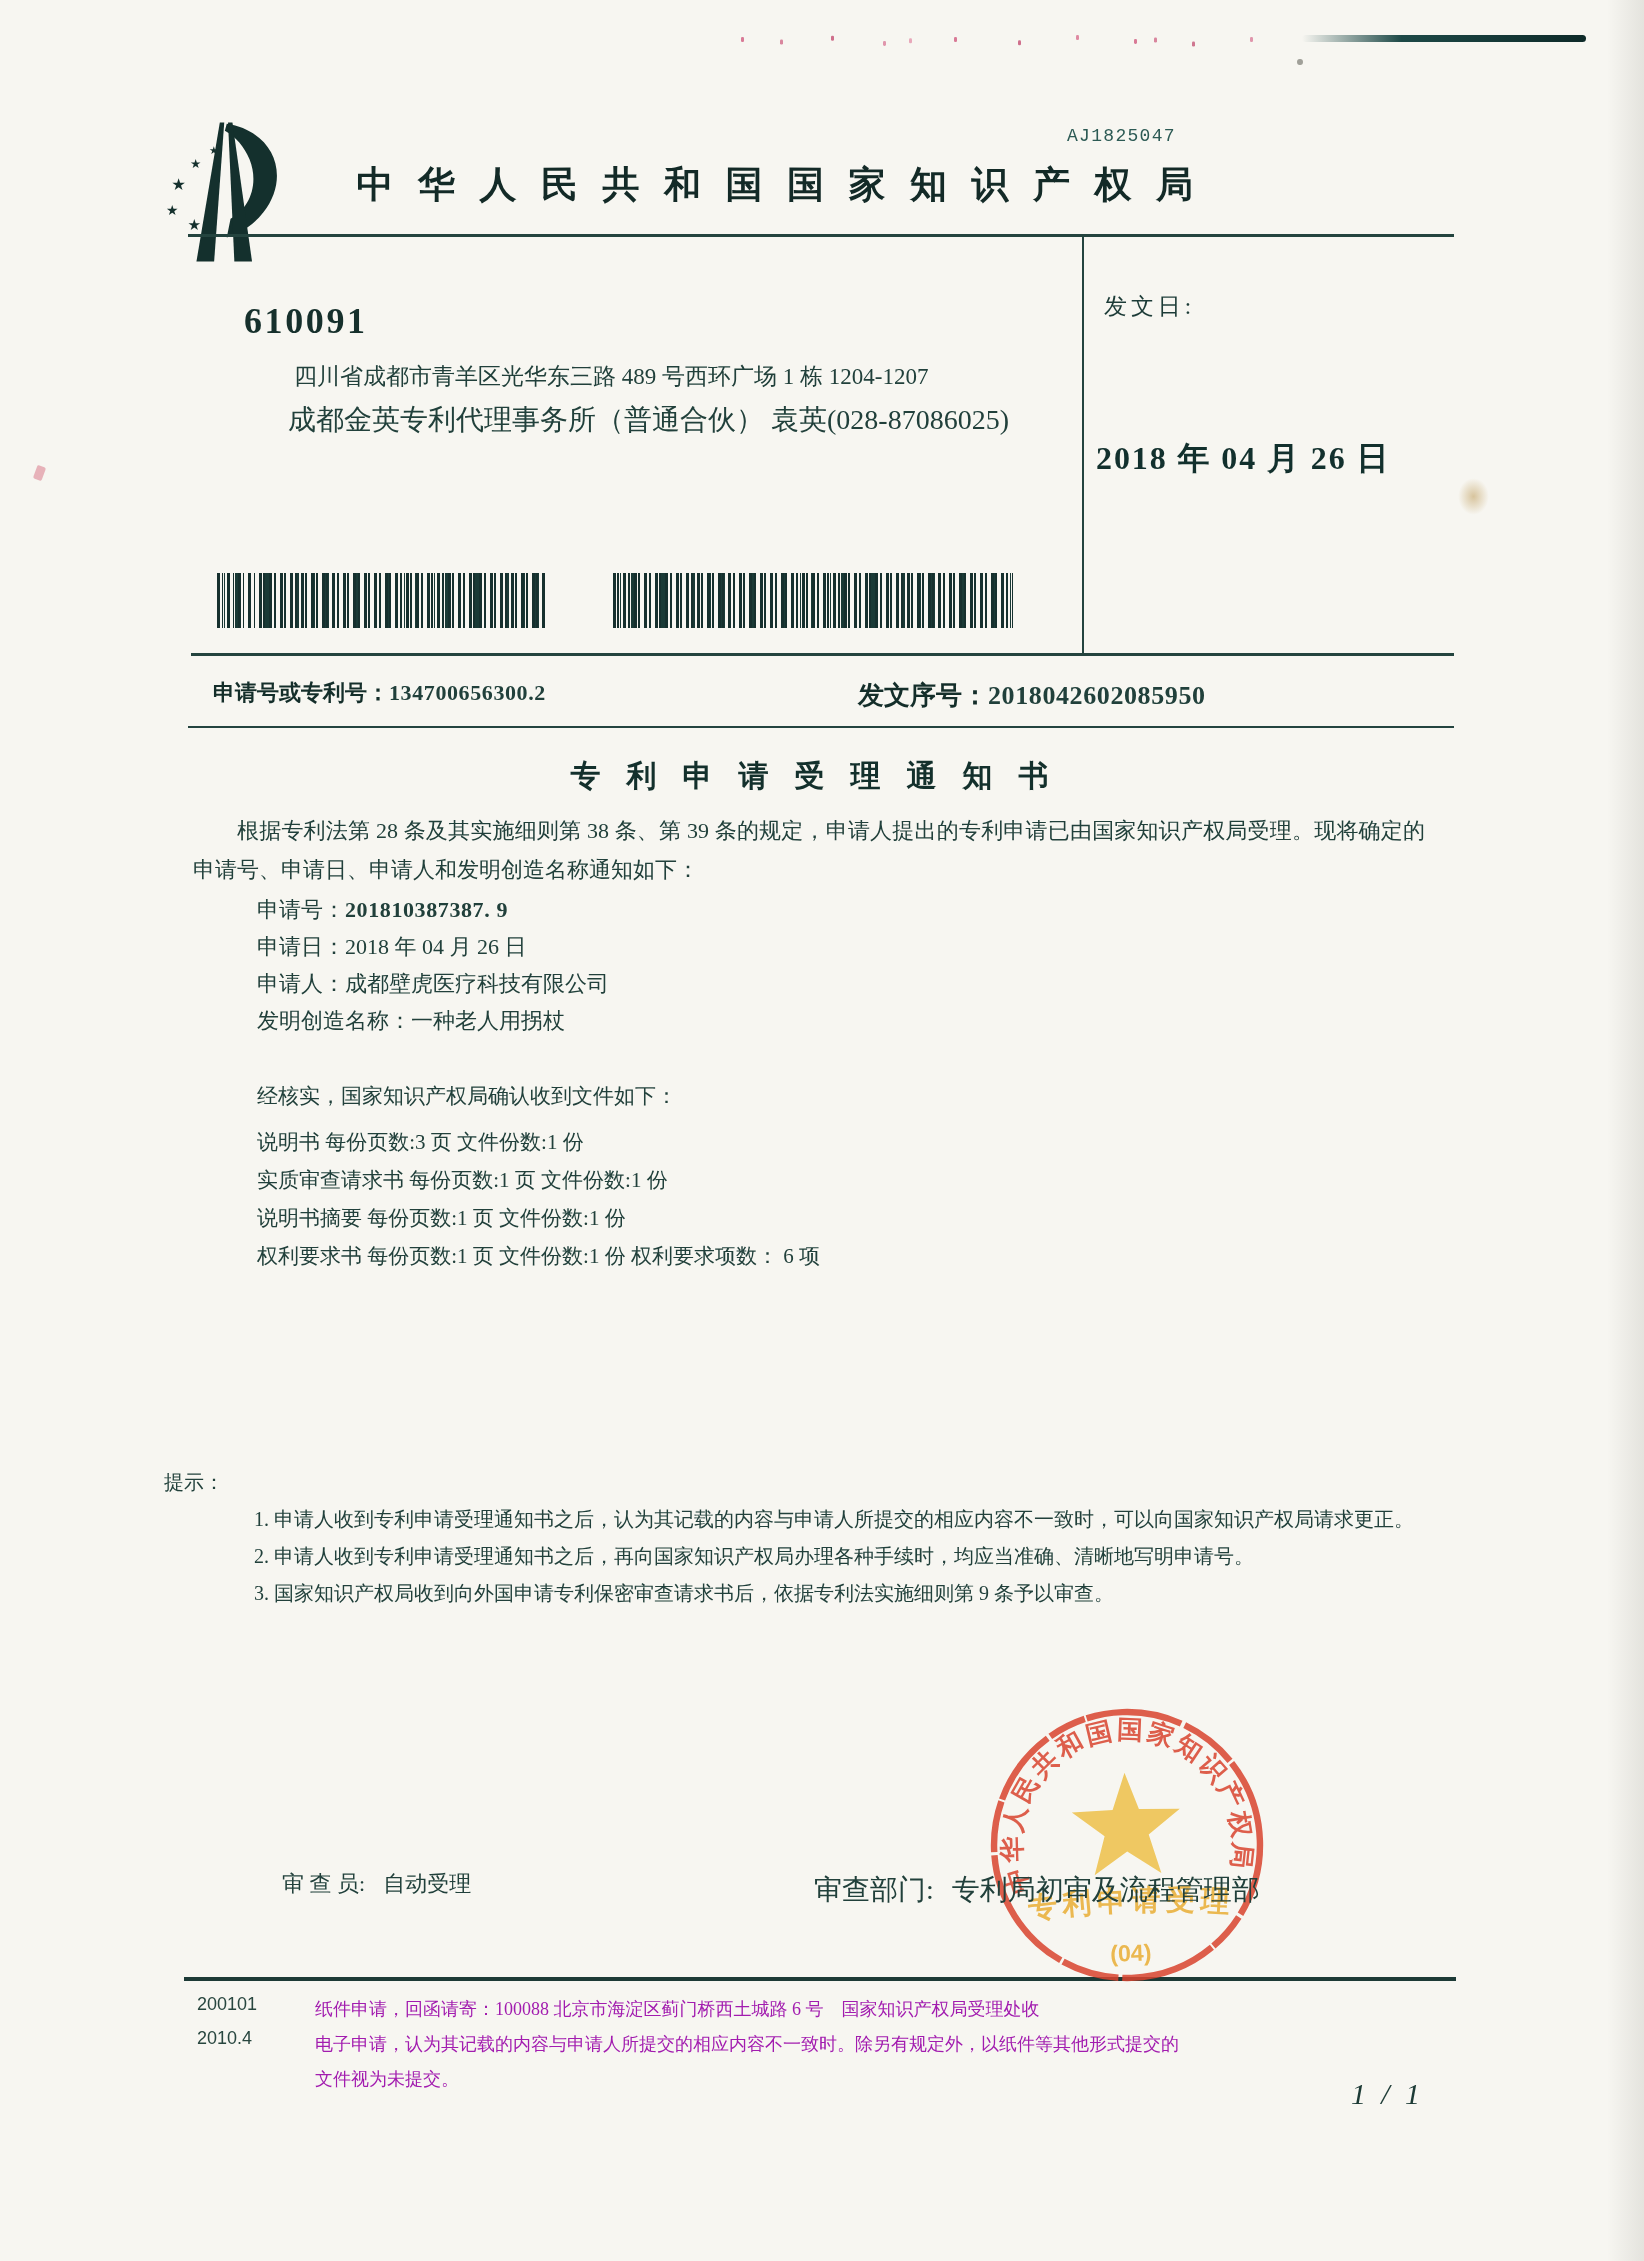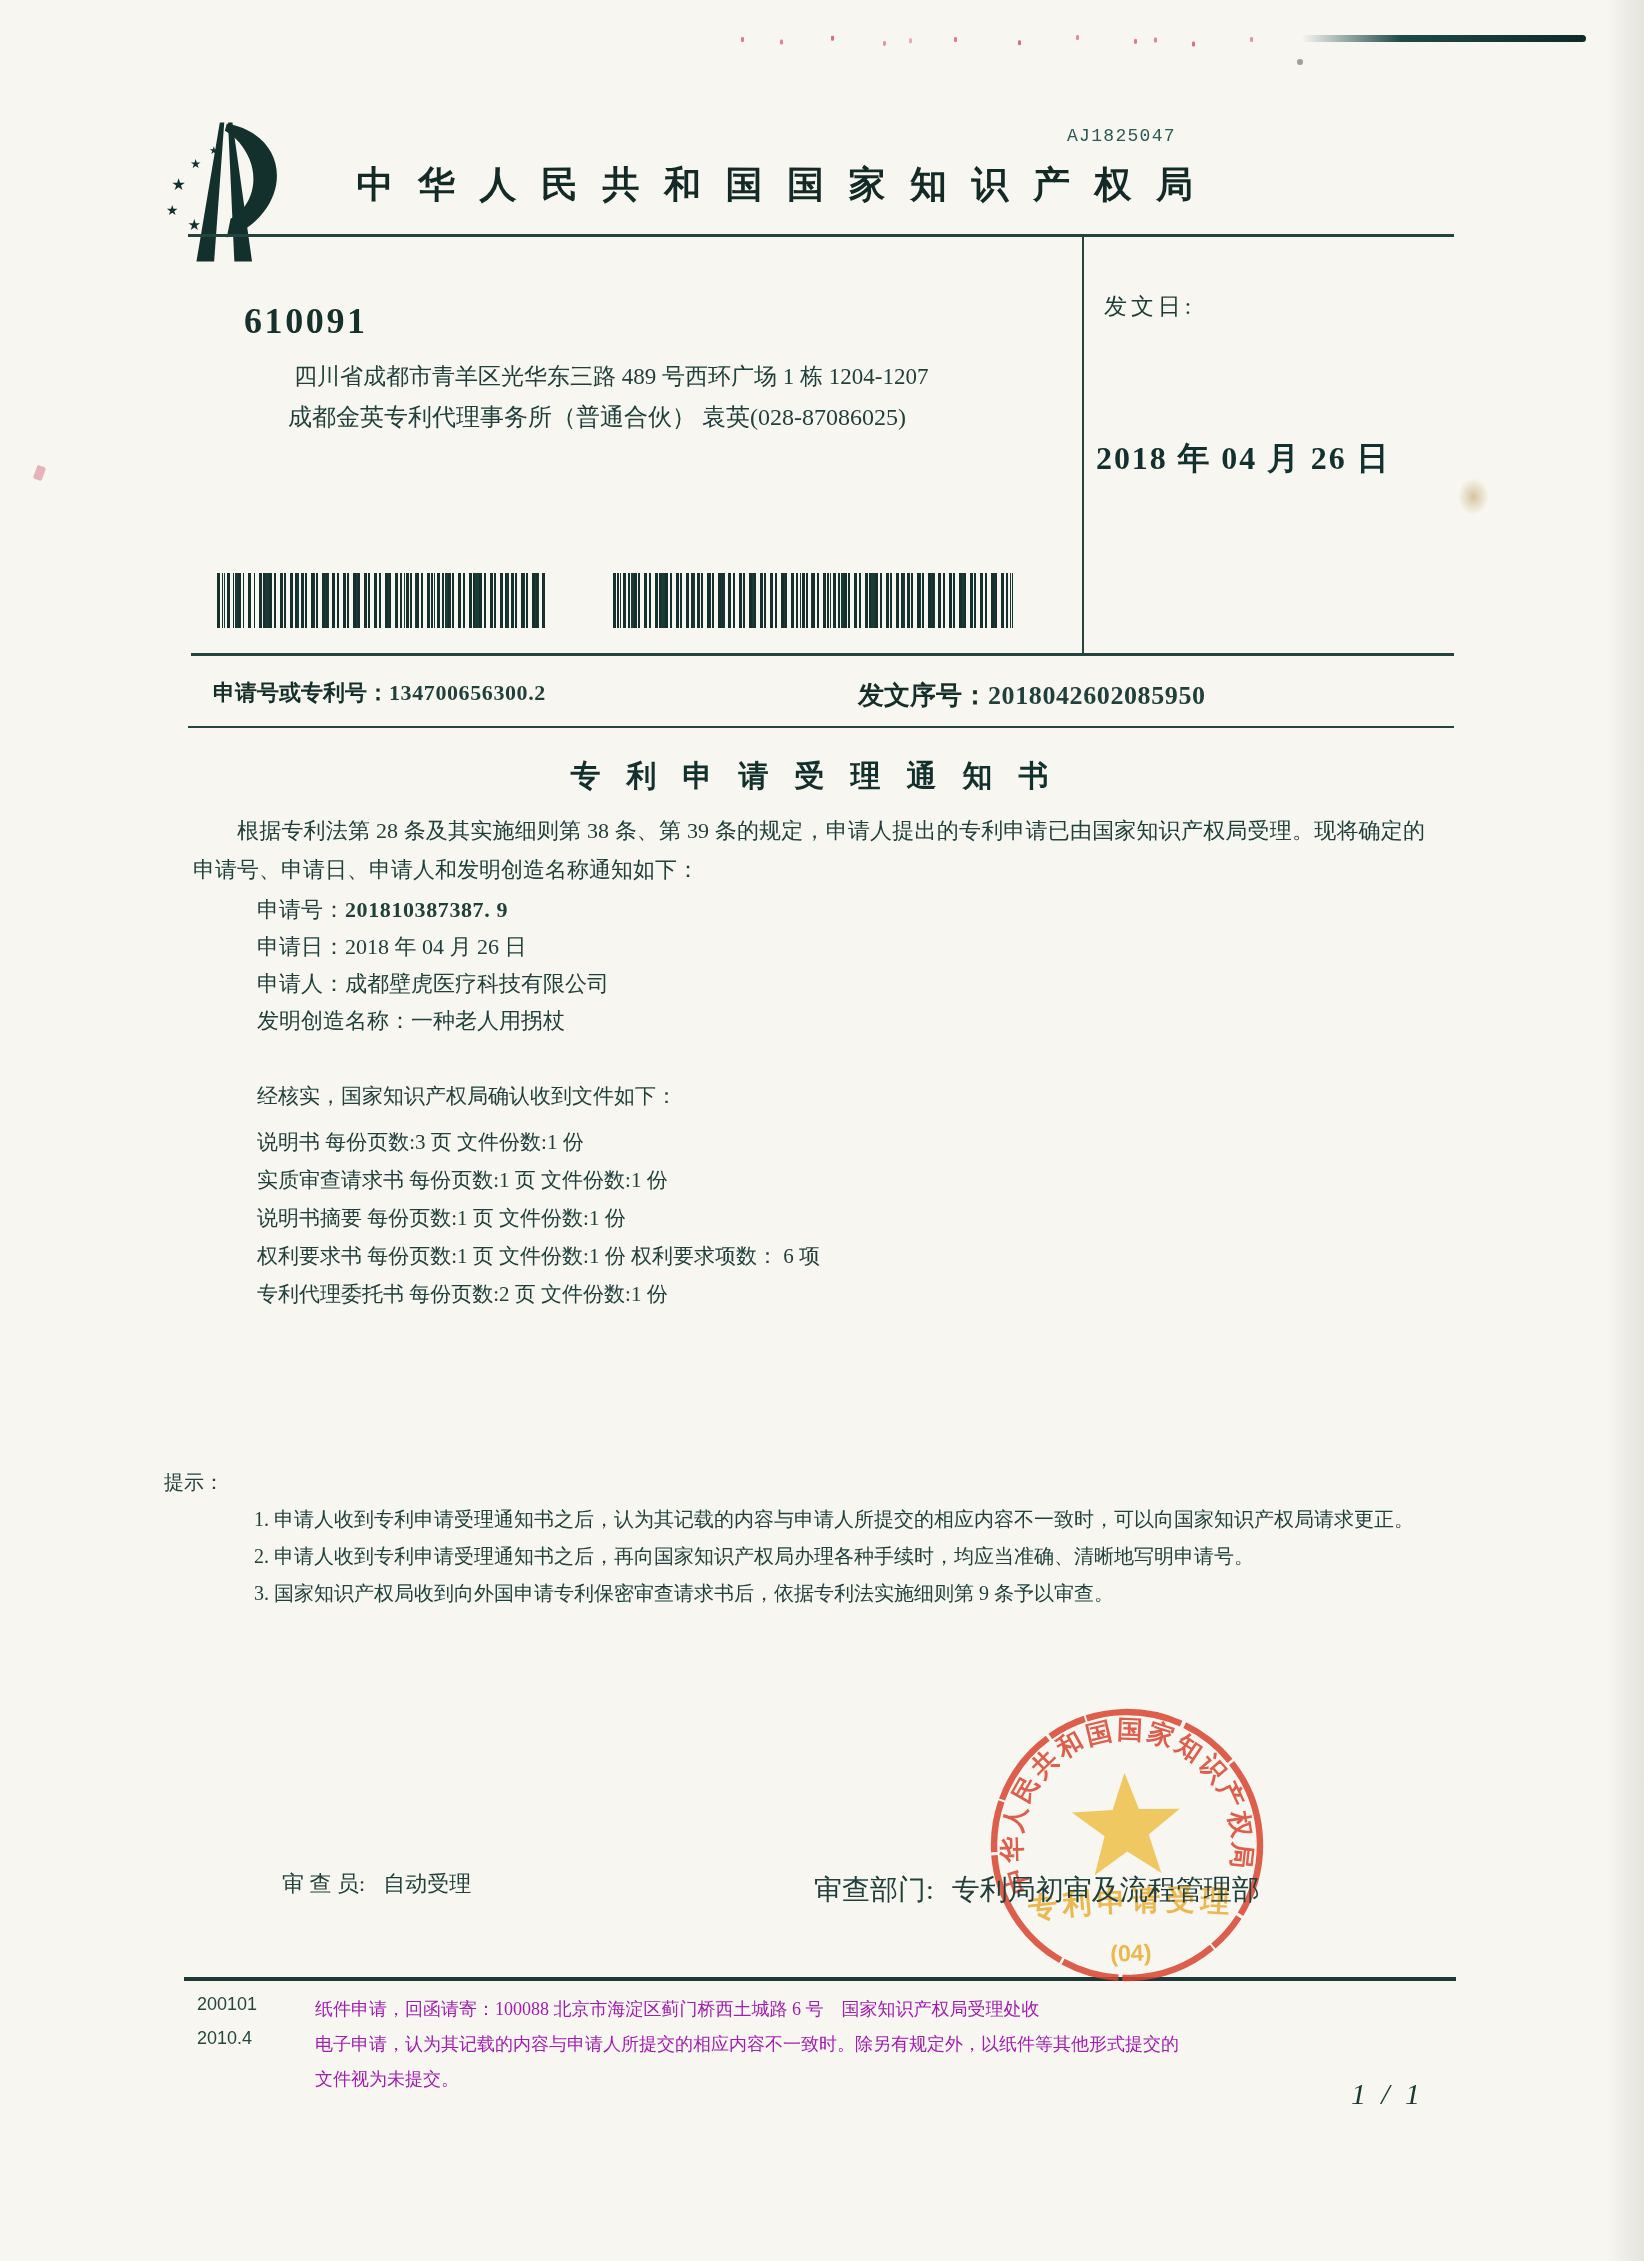--- a/index.html
+++ b/index.html
@@ -22,21 +22,21 @@
   .hline{background:#24443f;}
   .rule-top{left:188px;top:234px;width:1266px;height:2.6px;}
   .rule-mid{left:191px;top:653px;width:1263px;height:2.6px;}
   .rule-low{left:188px;top:726px;width:1266px;height:1.9px;}
   .rule-foot{left:184px;top:1977px;width:1272px;height:3.9px;background:#1d3a36;}
   .vline{left:1082px;top:234px;width:1.9px;height:421px;background:#24443f;}
 
   
   .postal{left:244px;top:300px;font-size:36px;font-weight:bold;letter-spacing:2.6px;color:#16302c;}
   .addr1{left:258px;top:361px;font-size:23px;margin-left:36px;}
-  .addr2{left:288px;top:401px;font-size:24px;}
+  .addr2{left:288px;top:401px;font-size:28px;}
 
   
   .issue-label{left:1104px;top:291px;font-size:23px;letter-spacing:3.9px;color:#1c3b37;}
   .issue-date{left:1096px;top:437px;font-size:32px;font-weight:bold;letter-spacing:1.9px;color:#12302d;white-space:nowrap;}
 
   
   .barcode{top:573px;height:55px;
     background-image:
       repeating-linear-gradient(90deg,#16302e 0 2.6px,rgba(0,0,0,0) 2.6px 4.5px,#16302e 4.5px 5.8px,rgba(0,0,0,0) 5.8px 9.7px,#16302e 9.7px 13px,rgba(0,0,0,0) 13px 15.5px,#16302e 15.5px 17px,rgba(0,0,0,0) 17px 21px),
       repeating-linear-gradient(90deg,rgba(0,0,0,0) 0 7px,#1a3a36 7px 8.4px,rgba(0,0,0,0) 8.4px 18px,#1a3a36 18px 22px,rgba(0,0,0,0) 22px 30px);
@@ -148,21 +148,20 @@
     <div><span>申请人：</span><span>成都壁虎医疗科技有限公司</span></div>
     <div><span>发明创造名称：</span><span>一种老人用拐杖</span></div>
   </div>
 
   <div class="abs received">
     <div class="lead">经核实，国家知识产权局确认收到文件如下：</div>
     <div>说明书 每份页数:3 页 文件份数:1 份</div>
     <div>实质审查请求书 每份页数:1 页 文件份数:1 份</div>
     <div>说明书摘要 每份页数:1 页 文件份数:1 份</div>
     <div>权利要求书 每份页数:1 页 文件份数:1 份 权利要求项数： 6 项</div>
-    <div>专利代理委托书 每份页数:2 页 文件份数:1 份</div>
   </div>
 
   <div class="abs tips">
     <p class="tips-label">提示：</p>
     <p>1. 申请人收到专利申请受理通知书之后，认为其记载的内容与申请人所提交的相应内容不一致时，可以向国家知识产权局请求更正。</p>
     <p>2. 申请人收到专利申请受理通知书之后，再向国家知识产权局办理各种手续时，均应当准确、清晰地写明申请号。</p>
     <p>3. 国家知识产权局收到向外国申请专利保密审查请求书后，依据专利法实施细则第 9 条予以审查。</p>
   </div>
 
   <svg class="abs seal" width="284" height="284" viewBox="0 0 440 440">

